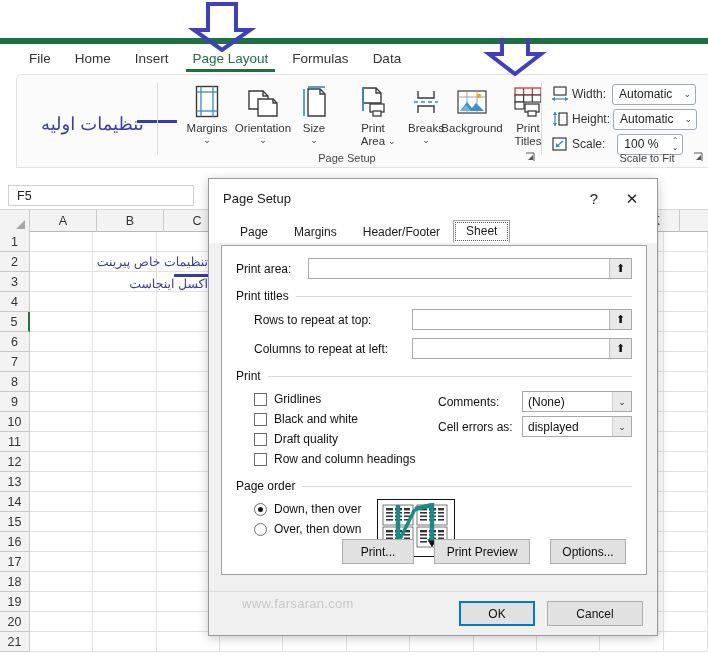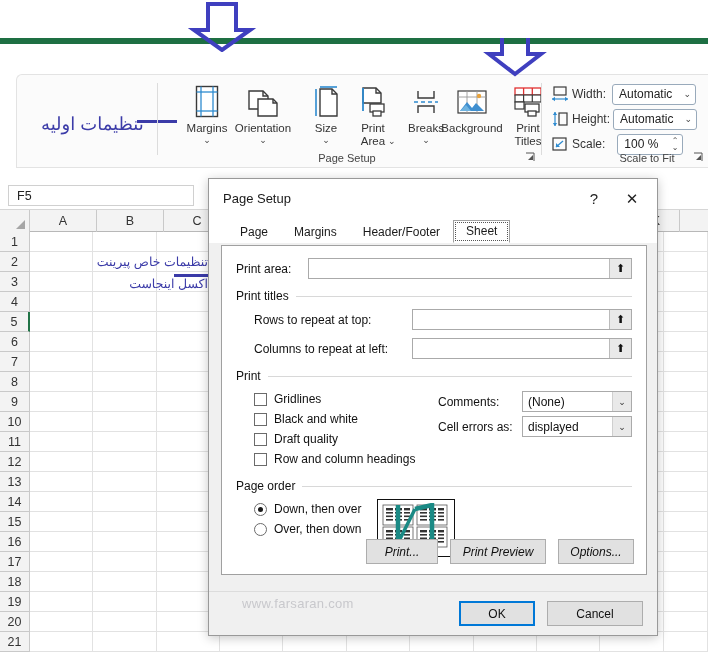--- a/index.html
+++ b/index.html
@@ -225,20 +225,28 @@
     color:#c8c8cc; letter-spacing:.3px;
   }
 </style>
 </head>
 <body>
 
 <div id="root">
 
   <div class="green-band"></div>
 
+  <div class="tabbar">
+    <div class="tab">File</div>
+    <div class="tab">Home</div>
+    <div class="tab">Insert</div>
+    <div class="tab active">Page Layout</div>
+    <div class="tab">Formulas</div>
+    <div class="tab">Data</div>
+  </div>
 
   <div class="ribbon">
     <div class="ribbon-inner">
 
       <div class="persian-note" style="left:24px; top:38px;">تنظیمات اولیه</div>
       <div class="note-line" style="left:120px; top:45px; width:40px;"></div>
 
       <div class="grp-divider" style="left:140px;"></div>
 
       <div class="rib-btn" style="left:159px; top:6px;">
@@ -261,21 +269,21 @@
             <path d="M3 6 h14 l5 5 v13 h-19 z" fill="#fff" stroke="#3a3a3a" stroke-width="1.4"></path>
             <path d="M17 6 v5 h5" fill="none" stroke="#3a3a3a" stroke-width="1.4"></path>
             <path d="M12 14 h15 l4 4 v13 h-19 z" fill="#fff" stroke="#3a3a3a" stroke-width="1.4"></path>
             <path d="M27 14 v4 h4" fill="none" stroke="#3a3a3a" stroke-width="1.4"></path>
           </svg>
         </div>
         <div class="rib-lbl">Orientation</div>
         <div class="caret">⌄</div>
       </div>
 
-      <div class="rib-btn" style="left:278px; top:6px;">
+      <div class="rib-btn" style="left:266px; top:6px;">
         <div class="rib-ico">
           <svg width="30" height="34" viewBox="0 0 30 34">
             <path d="M9 4 h12 l5 5 v22 h-17 z" fill="#fff" stroke="#3a3a3a" stroke-width="1.4"></path>
             <path d="M21 4 v5 h5" fill="none" stroke="#3a3a3a" stroke-width="1.4"></path>
             <line x1="9" y1="2" x2="26" y2="2" stroke="#2e8bd0" stroke-width="1.6"></line>
             <line x1="5" y1="4" x2="5" y2="31" stroke="#2e8bd0" stroke-width="1.6"></line>
           </svg>
         </div>
         <div class="rib-lbl">Size</div>
         <div class="caret">⌄</div>
@@ -910,21 +918,21 @@
             <path d="M17 2 L17 40" stroke="#1a8a85" stroke-width="4.5"></path>
             <path d="M17 44 l-4 -7 h8 z" fill="#111"></path>
             <path d="M17 40 L34 6" stroke="#1a8a85" stroke-width="3.5"></path>
             <path d="M34 6 L51 2 L51 36" stroke="#1a8a85" stroke-width="4.5" fill="none"></path>
             <path d="M51 44 l-5 -8 h10 z" fill="#1a8a85"></path>
             <path d="M51 44 l-4 -6.5 h8 z" fill="#111"></path>
           </svg>
         </div>
       </div>
 
-      <div style="position:absolute; right:12px; bottom:10px; display:flex; gap:12px;font-style:italic;">
+      <div style="position:absolute; right:20px; bottom:10px; display:flex; gap:20px;">
         <div class="btn" style="width:72px;">Print...</div>
         <div class="btn" style="width:96px;">Print Preview</div>
         <div class="btn" style="width:76px;">Options...</div>
       </div>
     </div>
 
     <div class="dlg-footer">
       <div class="btn primary" style="width:76px; margin-right:12px;">OK</div>
       <div class="btn" style="width:96px;">Cancel</div>
     </div>

